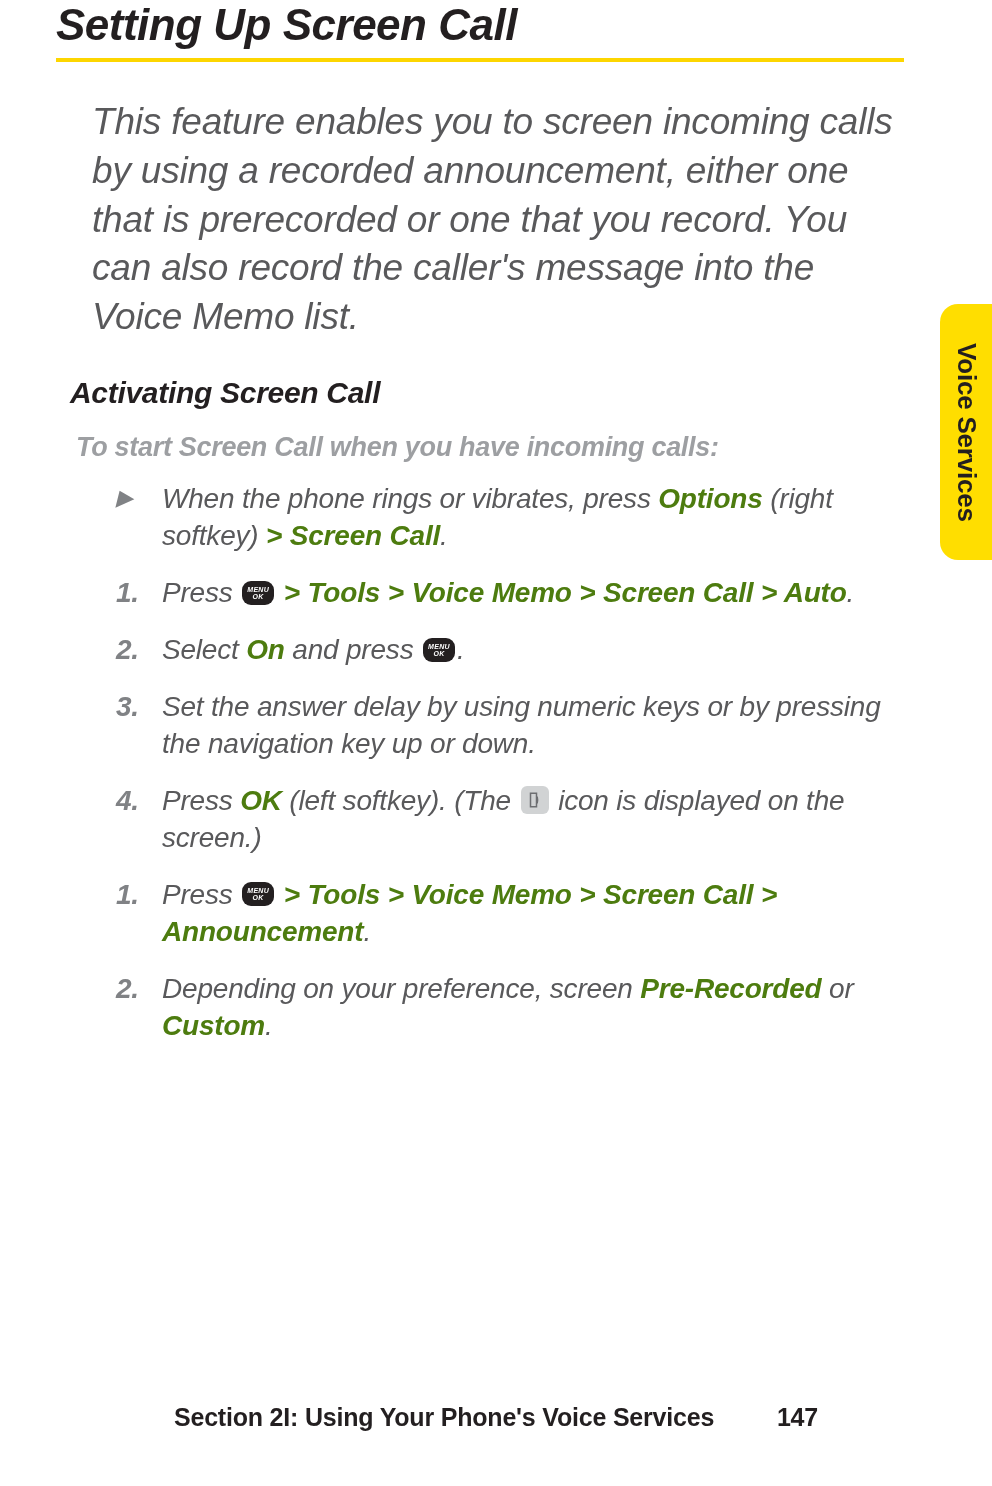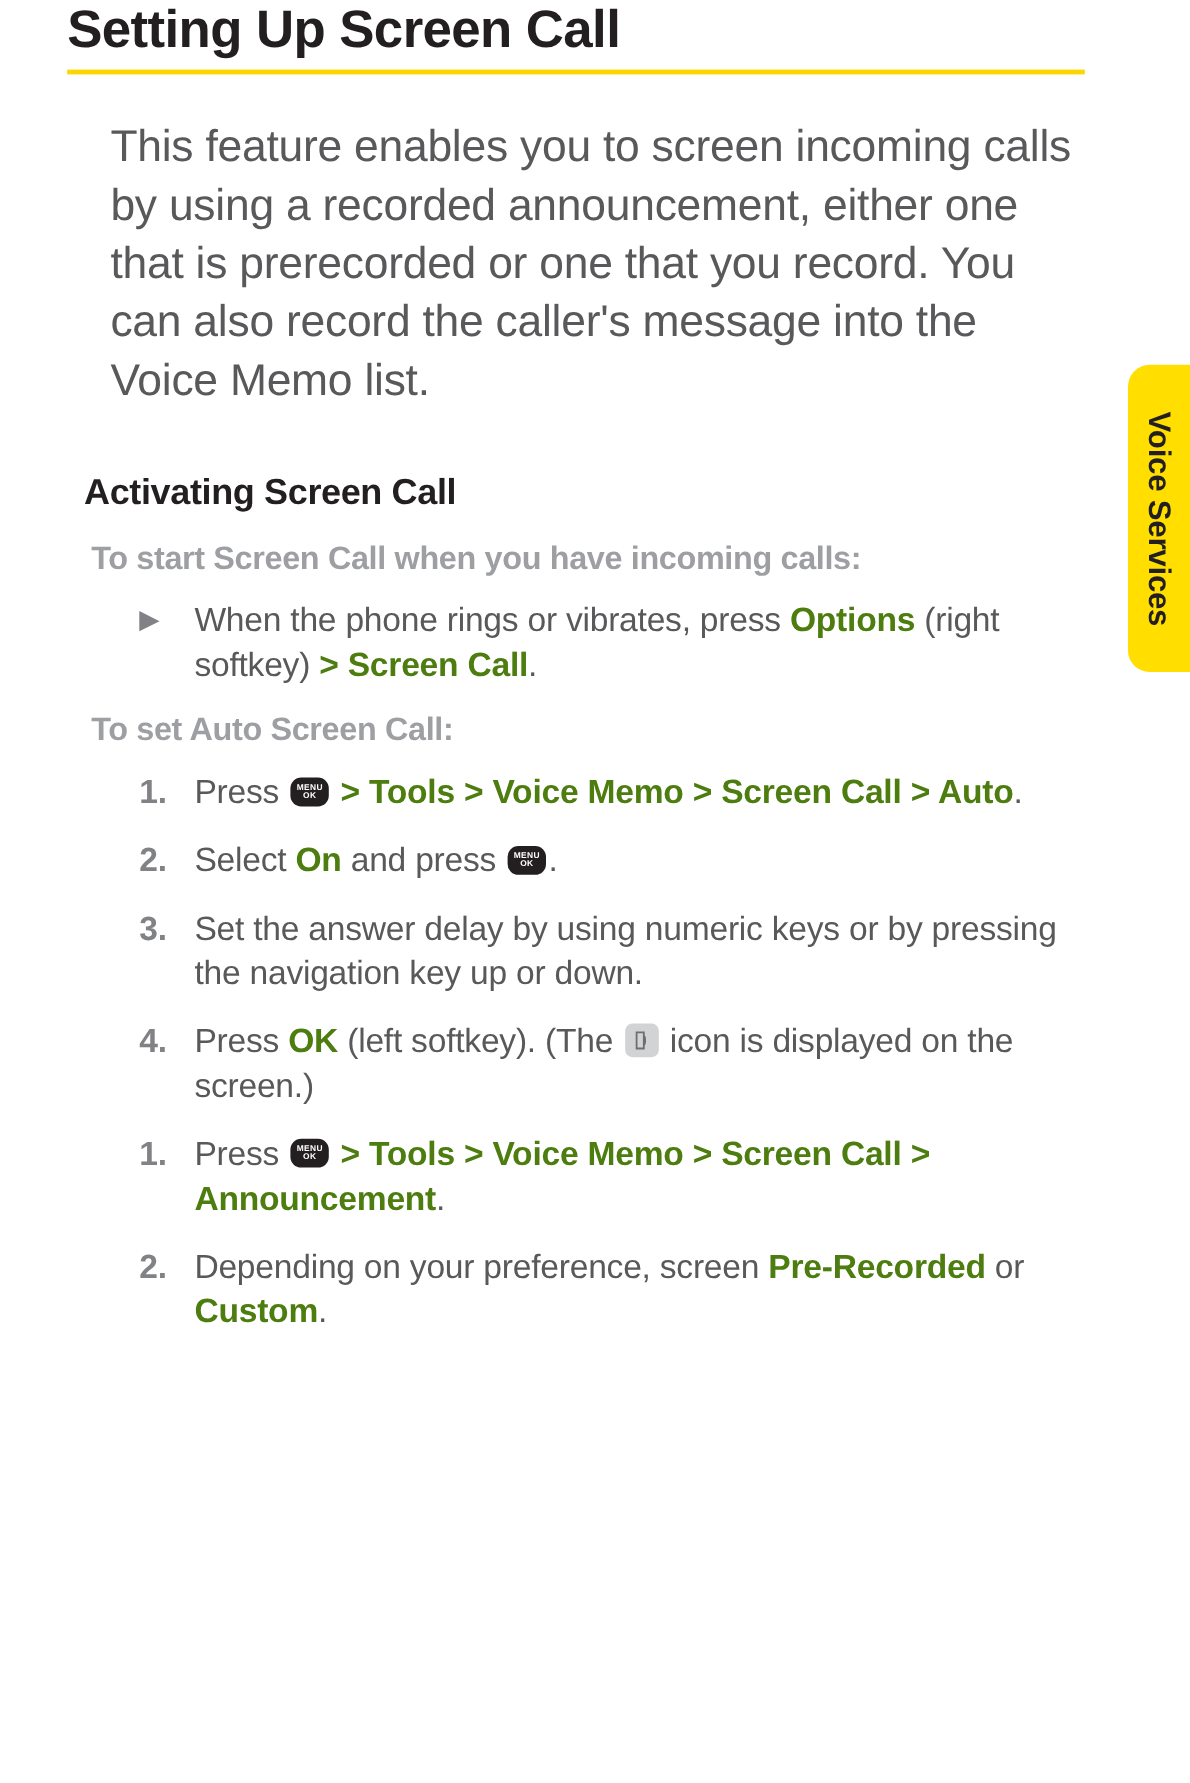--- a/index.html
+++ b/index.html
@@ -1,22 +1,22 @@
 <!DOCTYPE html>
 <html><head>
 <meta charset="utf-8">
 <style>
   * { margin: 0; padding: 0; box-sizing: border-box; }
   html, body { width: 992px; height: 1486px; background: #ffffff; font-family: "Myriad Pro", "Segoe UI", Arial, sans-serif; color: #59595b; position: relative; }
   .page { position: relative; width: 992px; height: 1486px; padding: 0; }
-  .content { padding: 0 88px 0 56px; }
+  .content { padding: 0 88px 0 56px; font-style: italic; }
   .title { font-size: 44px; font-weight: 700; letter-spacing: -0.5px; color: #231f20; margin-top: 0; }
   .rule { height: 4px; background: #fdd600; margin-top: 8px; margin-bottom: 36px; }
   .intro { font-size: 37px; line-height: 1.32; color: #59595b; margin-left: 36px; margin-right: 0; letter-spacing: -0.2px; }
-  .sub { font-size: 30px; font-weight: 700; color: #231f20; margin-top: 52px; margin-bottom: 22px; margin-left: 14px; letter-spacing: -0.3px; }
+  .sub { font-size: 30px; font-weight: 700; color: #231f20; margin-top: 34px; margin-bottom: 22px; margin-left: 14px; letter-spacing: -0.3px; }
   .gray-head { font-size: 27px; font-weight: 700; color: #9d9fa2; margin-left: 20px; margin-top: 10px; margin-bottom: 18px; letter-spacing: -0.3px; }
   .step-list, .bullet-list { list-style: none; margin-left: 60px; margin-right: 0; }
   .step-item { display: flex; align-items: flex-start; margin-bottom: 20px; font-size: 28px; line-height: 1.32; color: #59595b; letter-spacing: -0.2px; }
   .bullet-item { display: flex; align-items: flex-start; margin-bottom: 20px; font-size: 28px; line-height: 1.32; color: #59595b; letter-spacing: -0.2px; }
   .num { color: #808285; font-weight: 700; min-width: 46px; }
   .marker { color: #808285; min-width: 46px; font-size: 22px; line-height: 34px; }
   .step-text { flex: 1; }
   .bold { font-weight: 700; color: #4d7c0f; }
   .menu-key { display: inline-flex; vertical-align: middle; align-items: center; justify-content: center; width: 32px; height: 24px; background: #231f20; border-radius: 9px; position: relative; top: -2px; margin: 0 2px; }
   .menu-key-text { color: #fff; font-size: 7px; font-weight: 700; line-height: 7px; text-align: center; letter-spacing: 0.3px; }
@@ -42,21 +42,20 @@
 
     <ul class="bullet-list">
       <li class="bullet-item">
         <span class="marker">▶</span>
         <span class="step-text">
           <span>When the phone rings or vibrates, press </span><span class="bold">Options</span><span> (right softkey) </span><span class="bold">&gt; Screen Call</span><span>.</span>
         </span>
       </li>
     </ul>
 
-    <p class="gray-head">To set Auto Screen Call:</p>
 
     <ol class="step-list">
       <li class="step-item">
         <span class="num">1.</span>
         <span class="step-text">
           <span>Press </span><span class="menu-key">
               <span class="menu-key-text">MENU<br>OK</span>
             </span><span class="bold"> &gt; Tools &gt; Voice Memo &gt; Screen Call &gt; Auto</span><span>.</span>
         </span>
       </li>
@@ -100,13 +99,17 @@
           <span>Depending on your preference, screen </span><span class="bold">Pre-Recorded</span><span> or </span><span class="bold">Custom</span><span>.</span>
         </span>
       </li>
     </ol>
   </div>
 
   <div class="tab">
     <span class="tab-text">Voice Services</span>
   </div>
 
+  <div class="footer">
+    <span>Section 2I: Using Your Phone's Voice Services</span>
+    <span class="page-num">147</span>
+  </div>
 </div>
 
 </body></html>

